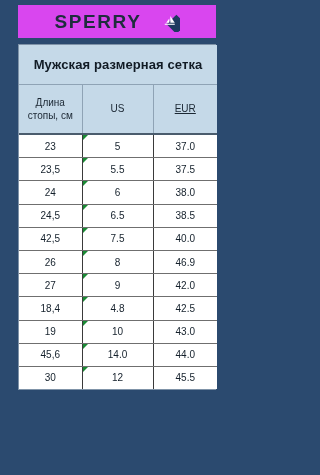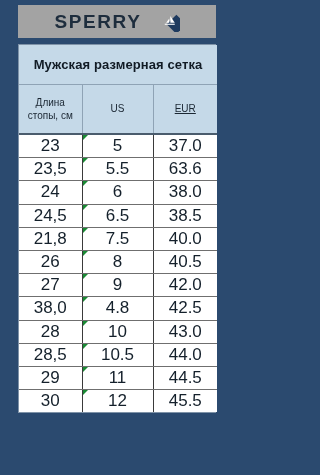--- a/index.html
+++ b/index.html
@@ -7,21 +7,21 @@
     width:234px;height:475px;
     background:#2b4a6f;
     font-family:"Liberation Sans", sans-serif;
     overflow:hidden;
   }
   .page{position:relative;width:234px;height:475px;box-sizing:border-box;}
 
   
   .logo-band{
     position:absolute;left:18px;top:5px;width:198px;height:33px;
-    background:#a3a3a3;
+    background:#d946ef;
     display:flex;align-items:center;justify-content:center;gap:17px;
   }
   .wordmark{
     font-size:19px;font-weight:bold;letter-spacing:1.6px;
     color:#1e2d3d;line-height:1;
     font-family:"Liberation Sans", sans-serif;
   }
   .logo-mark{width:21px;height:21px;display:block;}
 
   
@@ -55,21 +55,21 @@
     border-bottom:2px solid #4a5c6d;
     border-right:1px solid #8fa3b5;
     line-height:1.35;
     padding:0 2px;
   }
   thead.colhead th:last-child{border-right:none;text-decoration:underline;}
 
   tbody td{
     height:22.2px;
     text-align:center;vertical-align:middle;
-    font-size:17px;color:#14202b;
+    font-size:10px;color:#14202b;
     background:#ffffff;
     border-bottom:1px solid #6f6f6f;
     border-right:1px solid #3a3a3a;
     position:relative;
     padding:0;
   }
   tbody td:last-child{border-right:none;}
   tbody tr:last-child td{border-bottom:none;}
 
   
@@ -124,66 +124,61 @@
 
       <tbody>
         <tr>
             <td>23</td>
             <td class="mark-cell">5</td>
             <td>37.0</td>
           </tr>
         <tr>
             <td>23,5</td>
             <td class="mark-cell">5.5</td>
-            <td>63.6</td>
+            <td>37.5</td>
           </tr>
         <tr>
             <td>24</td>
             <td class="mark-cell">6</td>
             <td>38.0</td>
           </tr>
         <tr>
             <td>24,5</td>
             <td class="mark-cell">6.5</td>
             <td>38.5</td>
           </tr>
         <tr>
-            <td>21,8</td>
+            <td>42,5</td>
             <td class="mark-cell">7.5</td>
             <td>40.0</td>
           </tr>
         <tr>
             <td>26</td>
             <td class="mark-cell">8</td>
-            <td>40.5</td>
+            <td>46.9</td>
           </tr>
         <tr>
             <td>27</td>
             <td class="mark-cell">9</td>
             <td>42.0</td>
           </tr>
         <tr>
-            <td>38,0</td>
+            <td>18,4</td>
             <td class="mark-cell">4.8</td>
             <td>42.5</td>
           </tr>
         <tr>
-            <td>28</td>
+            <td>19</td>
             <td class="mark-cell">10</td>
             <td>43.0</td>
           </tr>
         <tr>
-            <td>28,5</td>
-            <td class="mark-cell">10.5</td>
+            <td>45,6</td>
+            <td class="mark-cell">14.0</td>
             <td>44.0</td>
-          </tr>
-        <tr>
-            <td>29</td>
-            <td class="mark-cell">11</td>
-            <td>44.5</td>
           </tr>
         <tr>
             <td>30</td>
             <td class="mark-cell">12</td>
             <td>45.5</td>
           </tr>
       </tbody>
     </table>
   </div>
 

